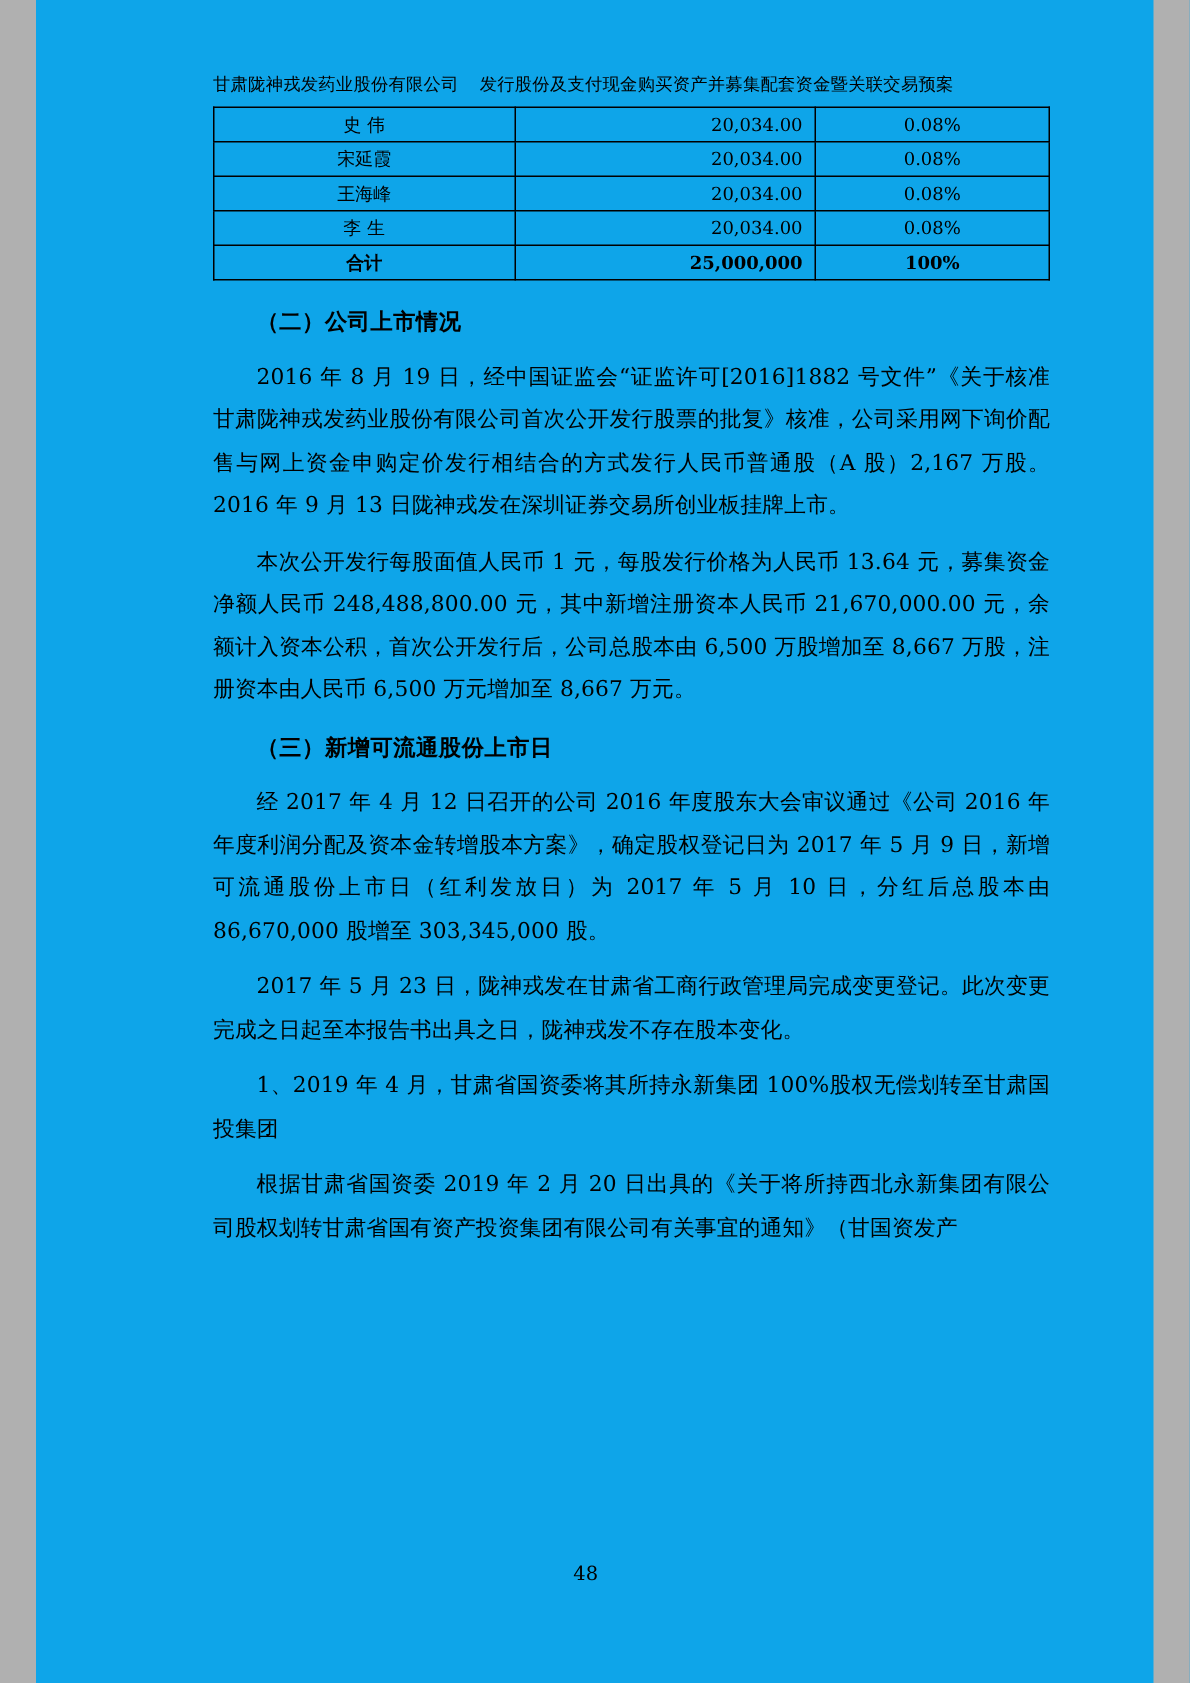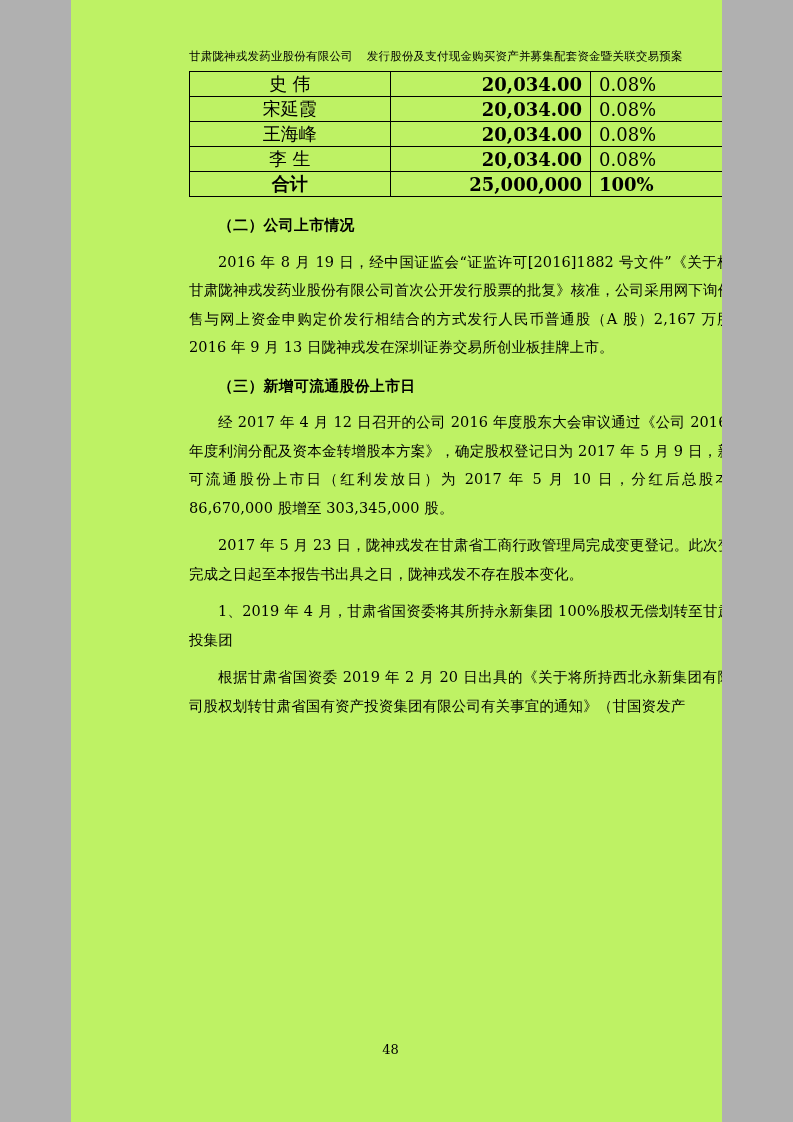--- a/index.html
+++ b/index.html
@@ -1,23 +1,23 @@
 <!DOCTYPE html>
 <html><head>
 <meta charset="utf-8">
 <style>
   html, body {
     margin: 0;
     padding: 0;
     background: #b0b0b0;
   }
   .page {
-    width: 651px;
+    width: 745px;
     height: 1122px;
-    background: #bef264;
+    background: #0ea5e9;
     position: relative;
     margin: 0 auto;
     box-sizing: border-box;
     font-family: "DejaVu Serif", "Liberation Serif", serif;
     color: #000;
     overflow: hidden;
   }
   .content {
     position: absolute;
     left: 118px;
@@ -37,28 +37,28 @@
   table.shares {
     border-collapse: collapse;
     width: 558px;
     table-layout: fixed;
     margin-top: 3px;
     margin-bottom: 14px;
   }
   table.shares td {
     border: 1px solid #000;
     height: 23px;
-    font-size: 18px;
+    font-size: 12px;
     padding: 0 8px;
     box-sizing: border-box;
     font-family: "DejaVu Serif", "Liberation Serif", serif;
   }
   td.c-name { text-align: center; width: 36%; }
-  td.c-num  { text-align: right;  width: 36%; font-weight: bold; }
-  td.c-pct  { text-align: left;  width: 28%; }
+  td.c-num  { text-align: right;  width: 36%; }
+  td.c-pct  { text-align: center;  width: 28%; }
   tr.total td { font-weight: bold; }
 
   p.para {
     font-size: 14.5px;
     line-height: 28.5px;
     margin: 0 0 9px 0;
     text-align: justify;
     text-justify: inter-ideograph;
     letter-spacing: 0.1px;
   }
@@ -117,20 +117,21 @@
         <tr class="total">
           <td class="c-name">合计</td>
           <td class="c-num">25,000,000</td>
           <td class="c-pct">100%</td>
         </tr>
       </tbody>
     </table>
 
     <p class="heading spaced">（二）公司上市情况</p>
     <p class="para indent">2016 年 8 月 19 日，经中国证监会“证监许可[2016]1882 号文件”《关于核准甘肃陇神戎发药业股份有限公司首次公开发行股票的批复》核准，公司采用网下询价配售与网上资金申购定价发行相结合的方式发行人民币普通股（A  股）2,167 万股。2016 年 9 月 13 日陇神戎发在深圳证券交易所创业板挂牌上市。</p>
+    <p class="para indent">本次公开发行每股面值人民币 1 元，每股发行价格为人民币 13.64 元，募集资金净额人民币 248,488,800.00 元，其中新增注册资本人民币 21,670,000.00 元，余额计入资本公积，首次公开发行后，公司总股本由 6,500 万股增加至 8,667 万股，注册资本由人民币 6,500 万元增加至 8,667 万元。</p>
 
     <p class="heading spaced">（三）新增可流通股份上市日</p>
     <p class="para indent">经 2017 年 4 月 12 日召开的公司 2016 年度股东大会审议通过《公司 2016 年年度利润分配及资本金转增股本方案》，确定股权登记日为 2017 年 5 月 9 日，新增可流通股份上市日（红利发放日）为 2017 年 5 月 10 日，分红后总股本由 86,670,000 股增至 303,345,000 股。</p>
     <p class="para indent">2017 年 5 月 23 日，陇神戎发在甘肃省工商行政管理局完成变更登记。此次变更完成之日起至本报告书出具之日，陇神戎发不存在股本变化。</p>
 
     <p class="para indent">1、2019 年 4 月，甘肃省国资委将其所持永新集团 100%股权无偿划转至甘肃国投集团</p>
     <p class="para indent">根据甘肃省国资委 2019 年 2 月 20 日出具的《关于将所持西北永新集团有限公司股权划转甘肃省国有资产投资集团有限公司有关事宜的通知》（甘国资发产</p>
 
   </div>
 

